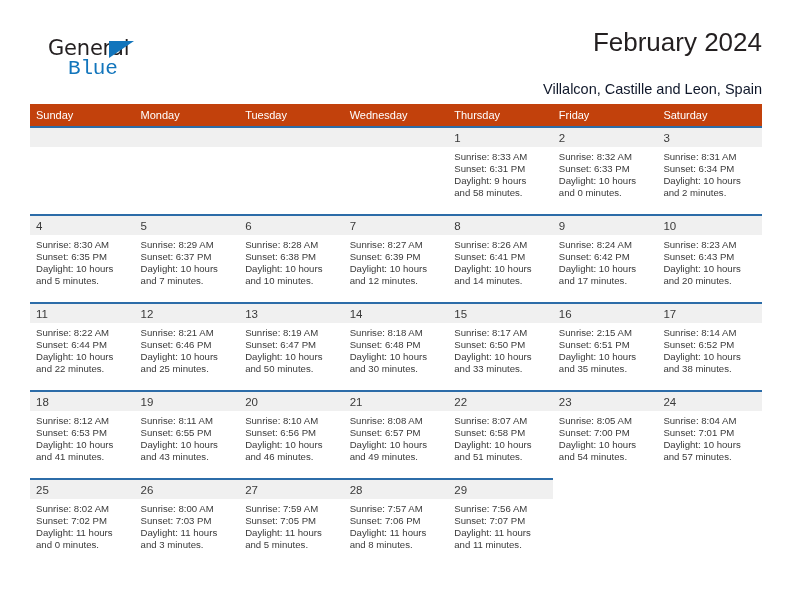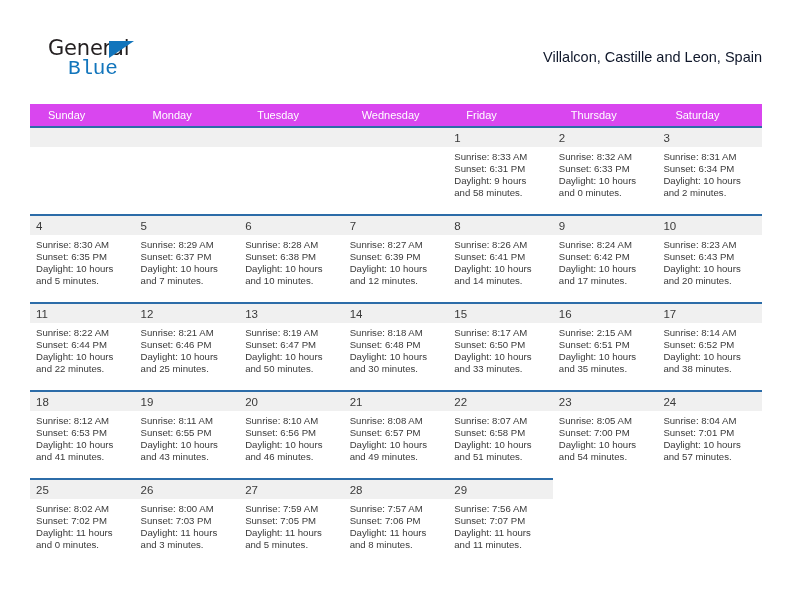--- a/index.html
+++ b/index.html
@@ -89,23 +89,22 @@
 
   
   .calendar {
     position: absolute;
     left: 30px;
     top: 104px;
     width: 732px;
   }
   .dow-row {
     display: flex;
-    background: #d946ef;
+    background: #c2410c;
     height: 22px;
-    padding-left: 12px;
   }
   .dow {
     flex: 0 0 104.57px;
     width: 104.57px;
     box-sizing: border-box;
     color: #ffffff;
     font-size: 11px;
     line-height: 22px;
     padding-left: 6px;
     white-space: nowrap;
@@ -168,33 +167,34 @@
 
   <div class="header">
 
     <div class="logo">
       <span class="logo-general">General</span>
       <span class="logo-tri"></span>
       <span class="logo-blue">Blue</span>
     </div>
 
     <div class="title-block">
+      <div class="cal-title">February 2024</div>
       <div class="cal-subtitle">Villalcon, Castille and Leon, Spain</div>
     </div>
 
   </div>
 
   <div class="calendar">
     <div class="dow-row" id="dow-row">
         <div class="dow">Sunday</div>
         <div class="dow">Monday</div>
         <div class="dow">Tuesday</div>
         <div class="dow">Wednesday</div>
+        <div class="dow">Thursday</div>
         <div class="dow">Friday</div>
-        <div class="dow">Thursday</div>
         <div class="dow">Saturday</div>
       </div>
     <div id="weeks-container">
         <div class="week">
           <div class="daycell empty">
             <div class="numstrip"></div>
           </div>
           <div class="daycell empty">
             <div class="numstrip"></div>
           </div>

